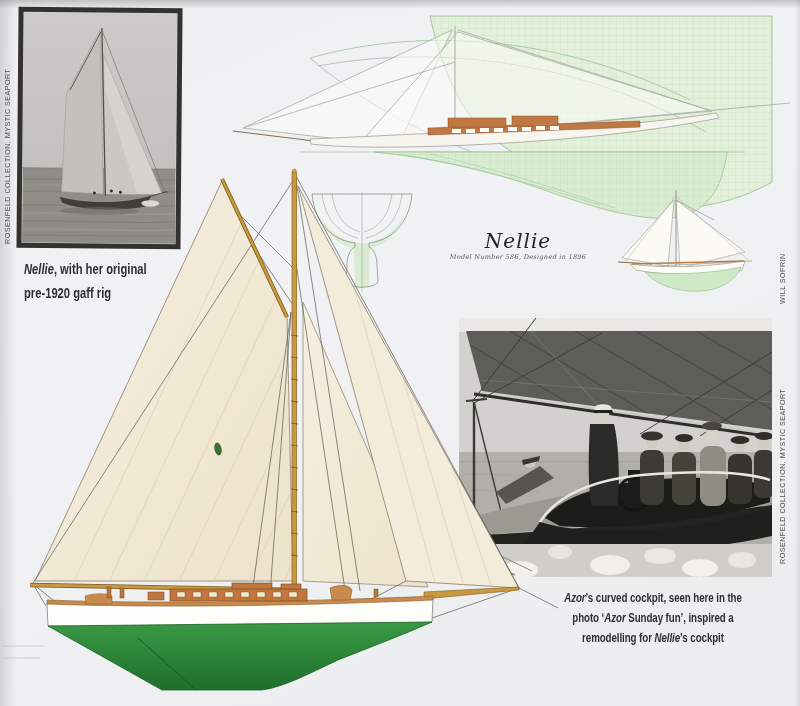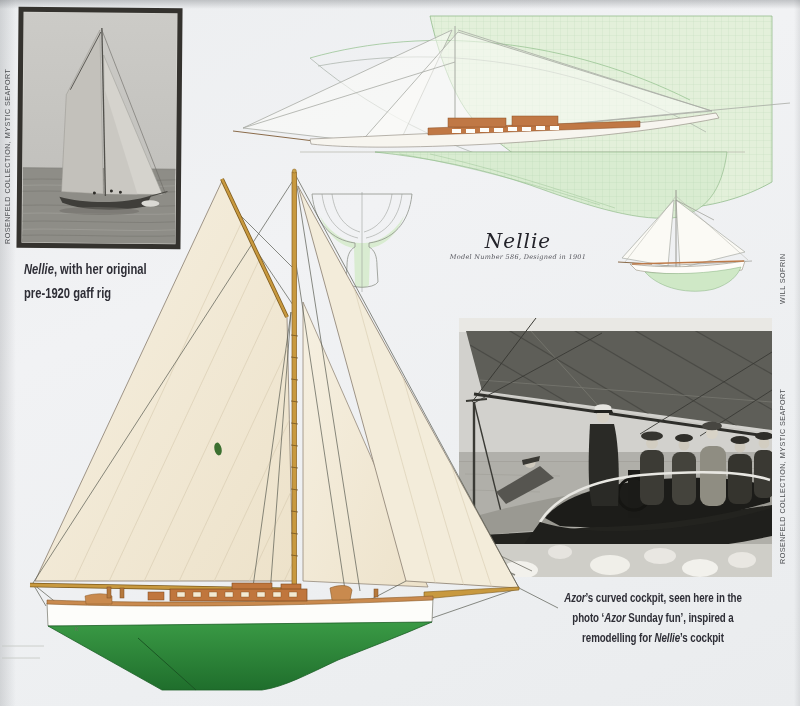--- a/index.html
+++ b/index.html
@@ -123,21 +123,21 @@
       <line x1="676" y1="196" x2="625" y2="262" stroke="#b0b0a8" stroke-width="0.5"></line>
       <line x1="676" y1="196" x2="748" y2="260" stroke="#b0b0a8" stroke-width="0.5"></line>
       <path d="M618,262 L652,264" stroke="#8a6b4a" stroke-width="1"></path>
       <path d="M630,264 C660,268 700,268 745,261 L742,270 C700,276 660,275 636,270 Z" fill="#fdfcf8" stroke="#97917f" stroke-width="0.6"></path>
       <line x1="632" y1="264" x2="744" y2="261" stroke="#bd7a48" stroke-width="1.4"></line>
       <path d="M645,272 C660,289 690,295 714,289 C730,284 738,275 741,267 C710,274 670,275 645,272 Z" fill="#cfe8c6" stroke="#84b07e" stroke-width="0.5"></path>
     </g>
   </svg>
 
   <div class="draw-title">Nellie</div>
-  <div class="draw-subtitle">Model Number 586, Designed in 1901</div>
+  <div class="draw-subtitle">Model Number 586, Designed in 1896</div>
 
   <div class="photo-old-wrap">
   <svg style="left:0;top:0;" width="168" height="246" viewBox="16 6 168 246">
     <defs>
       <linearGradient id="skyG" x1="0" y1="0" x2="0" y2="1">
         <stop offset="0" stop-color="#cccbc7"></stop>
             <stop offset="1" stop-color="#c2c1bd"></stop>
       </linearGradient>
       <clipPath id="oldClip">
             <rect x="23" y="13" width="153" height="230"></rect>

